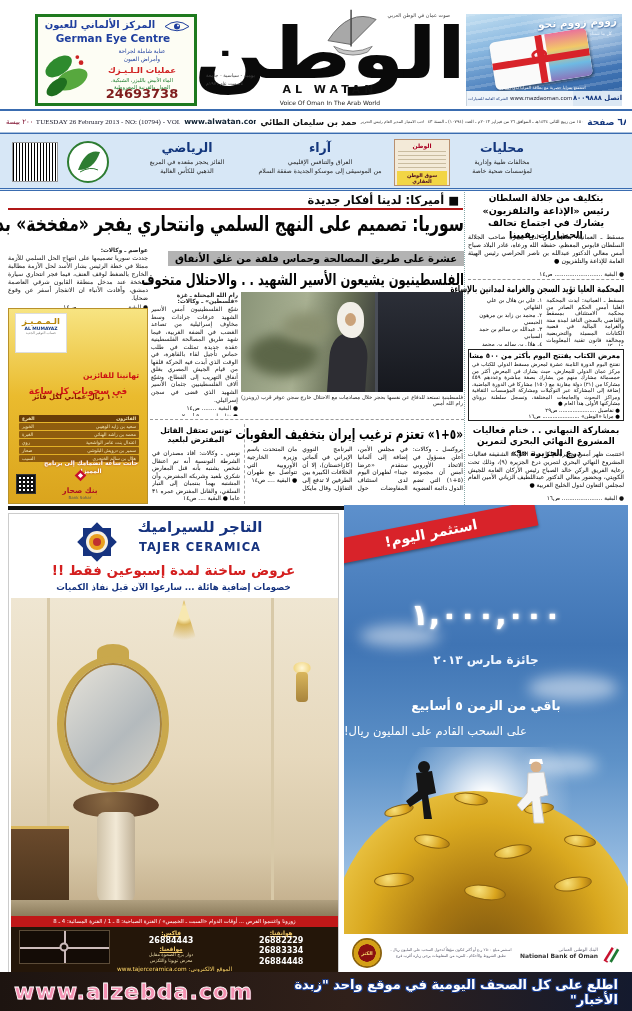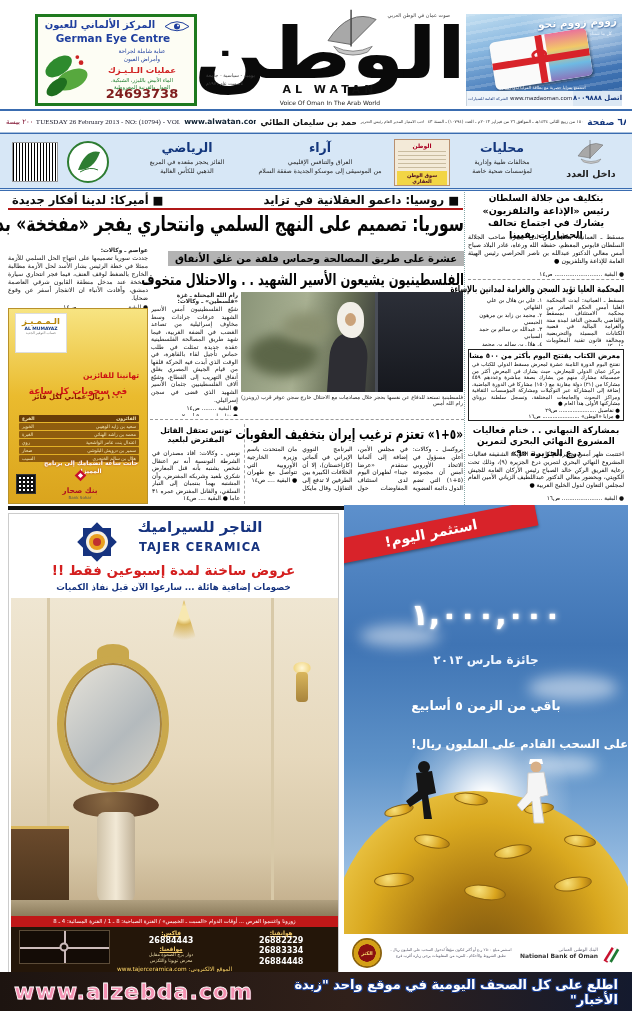--- a/index.html
+++ b/index.html
@@ -151,21 +151,21 @@
 .tc-map .v{position:absolute;left:50%;top:0;width:2px;height:100%;background:#cbb}
 .tc-map .o{position:absolute;left:50%;top:50%;width:9px;height:9px;border:2px solid #cbb;border-radius:50%;background:#140c06;transform:translate(-50%,-50%)}
 .tj-site{position:absolute;left:0;bottom:1px;width:100%;text-align:center;font-size:5.8px;color:#ffd76a}
 .kanz{left:344px;top:505px;width:284px;height:467px;overflow:hidden;background:linear-gradient(180deg,#5d90cc 0%,#3f74b4 30%,#5e92c8 55%,#9cc0e4 80%,#c8dff2 100%)}
 .cl{position:absolute;background:#fff;border-radius:50%;filter:blur(7px);opacity:.5}
 .kz-rib{position:absolute;left:-20px;top:16px;width:214px;height:25px;background:#d8232a;transform:rotate(-11deg);color:#fff;font-weight:900;font-size:14px;text-align:center;line-height:25px;box-shadow:0 2px 3px rgba(0,0,0,.35)}
 .kz-t{position:absolute;left:0;top:54px;width:100%;text-align:center;color:#fff;font-size:23px;font-weight:900;text-shadow:0 0 4px rgba(255,255,255,.6)}
 .kz-a{position:absolute;left:0;top:92px;width:100%;text-align:center;color:#fff;font-size:30px;font-weight:900;letter-spacing:5px;text-shadow:0 0 7px #fff,0 0 2px #fff;direction:ltr}
 .kz-p{position:absolute;left:0;top:148px;width:100%;text-align:center;color:#f0f6ff;font-size:12px;font-weight:bold}
 .kz-w{position:absolute;left:0;top:193px;width:100%;text-align:center;color:#fff;font-size:12.5px;font-weight:900}
-.kz-d{position:absolute;left:0;top:232px;width:100%;text-align:right;color:#fff;font-size:11.5px;font-weight:700}
+.kz-d{position:absolute;left:0;top:219px;width:100%;text-align:left;color:#fff;font-size:11.5px;font-weight:400}
 .kz-burst{position:absolute;left:52px;top:242px;width:180px;height:150px;background:radial-gradient(circle at 50% 35%,rgba(255,255,255,.95) 0 8%,rgba(255,255,255,.3) 40%,transparent 65%)}
 .kz-mound{position:absolute;left:-10px;top:286px;width:304px;height:146px;background:radial-gradient(ellipse at 50% 120%,#7a5510 0%,#a87712 30%,#d9a81f 58%,#edc84a 82%,#f7e07a);border-radius:46% 54% 0 0/95% 100% 0 0}
 .coin{position:absolute;border-radius:50%;background:radial-gradient(circle at 35% 35%,#f7df7a,#daa51e 60%,#a87712);border:1px solid #8a6210}
 .kz-foot{position:absolute;left:0;bottom:0;width:100%;height:38px;background:#fff;display:flex;align-items:center;padding:2px 8px;gap:8px;direction:ltr}
 .kf-med{width:30px;height:30px;border-radius:50%;background:radial-gradient(circle,#8a1010 0 40%,#d4a017 42% 62%,#8a6210 64%);display:flex;align-items:center;justify-content:center;color:#f5d76a;font-size:5px;font-weight:900;flex:none}
 .kf-fine{flex:1;font-size:3.8px;color:#556;text-align:center;direction:rtl;line-height:1.5}
 .kf-nbo{display:flex;align-items:center;gap:4px;flex:none}
 .kf-ar{font-size:4.5px;color:#667;direction:rtl}
 .kf-en{font-size:6px;font-weight:bold;color:#333}
 
@@ -238,28 +238,20 @@
     <span class="dl-price">٢٠٠ بيسة</span>
     <span class="dl-en">TUESDAY 26 February 2013 - NO: (10794) - VOL.43</span>
     <span class="dl-site">www.alwatan.com</span>
     <span class="dl-pub">محمد بن سليمان الطائي</span>
     <span class="dl-pt">صاحب الامتياز المدير العام رئيس التحرير</span>
     <span class="dl-ar">الثلاثاء ١٥ من ربيع الثاني ١٤٣٤هـ ـ الموافق ٢٦ من فبراير ٢٠١٣م ـ العدد (١٠٧٩٤) ـ السنة ٤٣</span>
     <span class="dl-pg">٦٨ صفحة</span>
   </div>
 
   <div class="a inside">
-    <div class="a is-label">
-      <svg style="width:32px;height:26px" viewBox="0 0 64 52">
-          <path d="M6 36 Q28 2 56 14 L30 40 Z" fill="#a8a8a8" stroke="#666"></path>
-          <line x1="30" y1="4" x2="30" y2="42" stroke="#444"></line>
-          <path d="M12 42 Q32 52 52 42 L47 48 Q32 54 17 48 Z" fill="#c8c8c8" stroke="#666" stroke-width=".8"></path>
-        </svg>
-      <div class="t">داخل العدد</div>
-    </div>
     <div class="a is-local">
       <div class="sec-t">محليات</div>
       <div class="sec-s">مخالفات طبية وإدارية</div>
       <div class="sec-s" style="margin-top:0">لمؤسسات صحية خاصة</div>
     </div>
     <div class="a is-thumb">
       <div class="it-top">الوطن</div>
       <div class="it-lines"></div>
       <div class="it-band">سوق الوطن العقاري</div>
     </div>
@@ -277,21 +269,20 @@
         <circle cx="22" cy="22" r="20" fill="#fff" stroke="#2e7d32" stroke-width="2"></circle>
         <path d="M12 30 Q20 8 34 12 Q28 30 12 30 Z" fill="#2e7d32"></path>
         <path d="M14 32 Q24 26 32 30" stroke="#2e7d32" fill="none"></path>
       </svg>
     <div class="a is-bar"></div>
   </div>
 
   <div class="a vsep"></div>
 
   <div class="a russia">
-    <span>■ روسيا: داعمو العقلانية في تزايد</span>
     <span>■ أميركا: لدينا أفكار جديدة</span>
   </div>
 
   <div class="a syria-h">سوريا: تصميم على النهج السلمي وانتحاري يفجر «مفخخة» بدمشق</div>
   <div class="a syria-col">
     <div class="byline">عواصم ـ وكالات:</div>
     <div class="b7 j">جددت سوريا تصميمها على انتهاج الحل السلمي للأزمة ممثلا في خطة الرئيس بشار الأسد لحل الأزمة مطالبة الخارج بالضغط لوقف العنف، فيما فجر انتحاري سيارة مفخخة عند مدخل منطقة القابون شرقي العاصمة دمشق، وأفادت الأنباء ان الانفجار أسفر عن وقوع ضحايا.</div>
     <div class="ref">● البقية .......................... ص١٤</div>
     <div class="ref">● تفاصيل .......................... ص١٨</div>
   </div>

